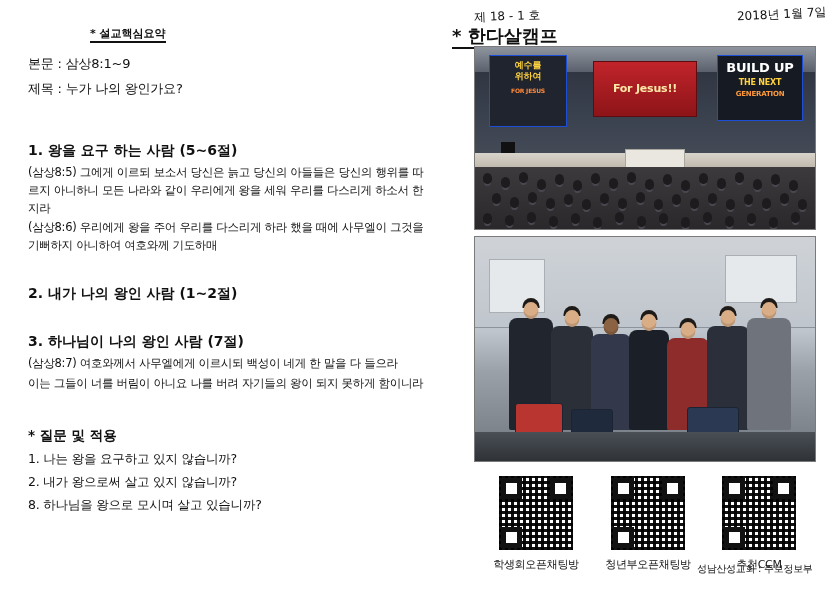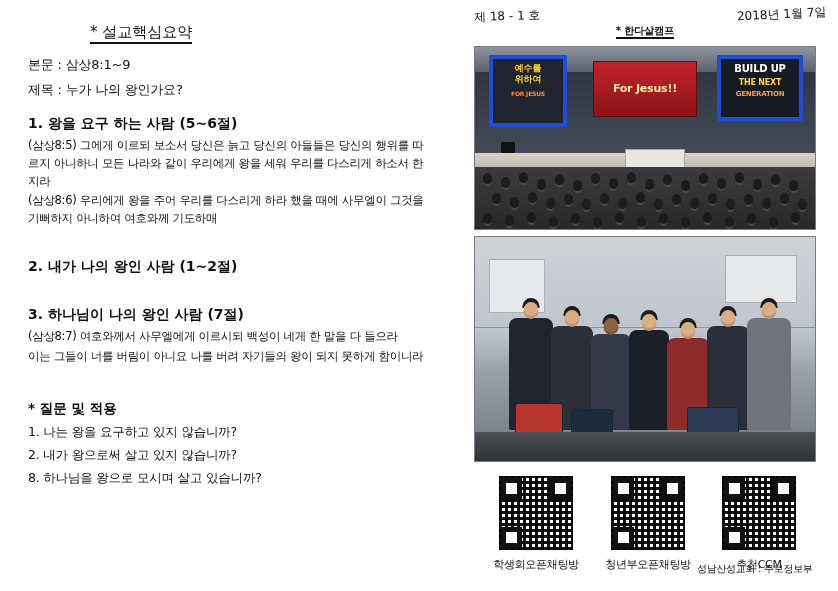--- a/index.html
+++ b/index.html
@@ -21,22 +21,22 @@
     position: absolute;
     left: 0;
     top: 0;
     width: 452px;
     height: 591px;
     box-sizing: border-box;
     padding: 22px 18px 10px 28px;
   }
 
   .sermon-title {
-    font-size: 15px;
-    font-weight: normal;
+    font-size: 11px;
+    font-weight: bold;
     text-align: center;
     color: #111;
     margin: 0 0 0 0;
     position: relative;
     display: inline-block;
     left: 62px;
   }
   .sermon-title .u {
     border-bottom: 2px solid #111;
     padding-bottom: 1px;
@@ -51,21 +51,21 @@
 
   .section-head {
     font-size: 14px;
     font-weight: bold;
     margin-top: 22px;
   }
 
   .point-head {
     font-size: 14px;
     font-weight: bold;
-    margin-top: 16px;
+    margin-top: 44px;
   }
   .point-head.tight { margin-top: 30px; }
 
   .verse {
     font-size: 11.5px;
     line-height: 1.55;
     margin-top: 4px;
     letter-spacing: -0.3px;
   }
   .verse.gap { margin-top: 2px; }
@@ -106,22 +106,22 @@
     font-size: 12px;
     color: #111;
     transform: rotate(-3deg);
   }
 
   .camp-title {
     position: absolute;
     left: 0;
     right: 0;
     top: 24px;
-    text-align: center;
-    font-size: 10px;
+    text-align: left;
+    font-size: 18px;
     font-weight: bold;
   }
   .camp-title .u {
     border-bottom: 2px solid #111;
     padding-bottom: 1px;
   }
 
   .photo {
     position: absolute;
     border: 1px solid #7a7a7a;
@@ -146,41 +146,41 @@
     position: absolute; left:0; top:0; width:100%; height:62%;
     background: linear-gradient(180deg,#2a2f3a 0%, #39404d 55%, #454c58 100%);
   }
   .aud-ceiling {
     position:absolute; left:0; top:0; width:100%; height:14%;
     background: linear-gradient(180deg,#8e959f,#5a616c);
   }
   .banner {
     position:absolute;
     background:#1b1f27;
-    border:4px solid #1d4ed8;
+    border:1px solid #1d4ed8;
     color:#fff;
     font-size:7px;
     font-weight:bold;
     line-height:1.25;
     padding:4px 3px;
     box-sizing:border-box;
     text-align:center;
     letter-spacing:-0.2px;
   }
   #banner-left { left:14px; top:8px; width:78px; height:72px; background:#20242e; }
   #banner-left .hl { color:#ffd23f; font-size:9px; display:block; }
   #banner-left .sub { color:#ff8a3c; font-size:6px; display:block; margin-top:4px;}
   #banner-center {
     left:118px; top:14px; width:104px; height:56px;
     background:linear-gradient(180deg,#c0242a,#8d1418);
     color:#ffe9a8; font-size:11px; display:flex; align-items:center; justify-content:center;
     border:1px solid #5d0c0f;
   }
   #banner-right { right:12px; top:8px; width:86px; height:66px; background:#161a22; }
-  #banner-right .ln1 { color:#ffffff; font-size:10px; display:block;}
+  #banner-right .ln1 { color:#ffffff; font-size:13px; display:block;}
   #banner-right .ln2 { color:#ffd23f; font-size:8px; display:block; margin-top:2px;}
   #banner-right .ln3 { color:#ff9a3c; font-size:7px; display:block; margin-top:2px;}
 
   .stage-strip {
     position:absolute; left:0; top:58%; width:100%; height:10%;
     background:linear-gradient(180deg,#d9d4cb,#b9b2a6);
   }
   .crowd {
     position:absolute; left:0; bottom:0; width:100%; height:34%;
     background:linear-gradient(180deg,#3c3a3c 0%, #2a282b 100%);

